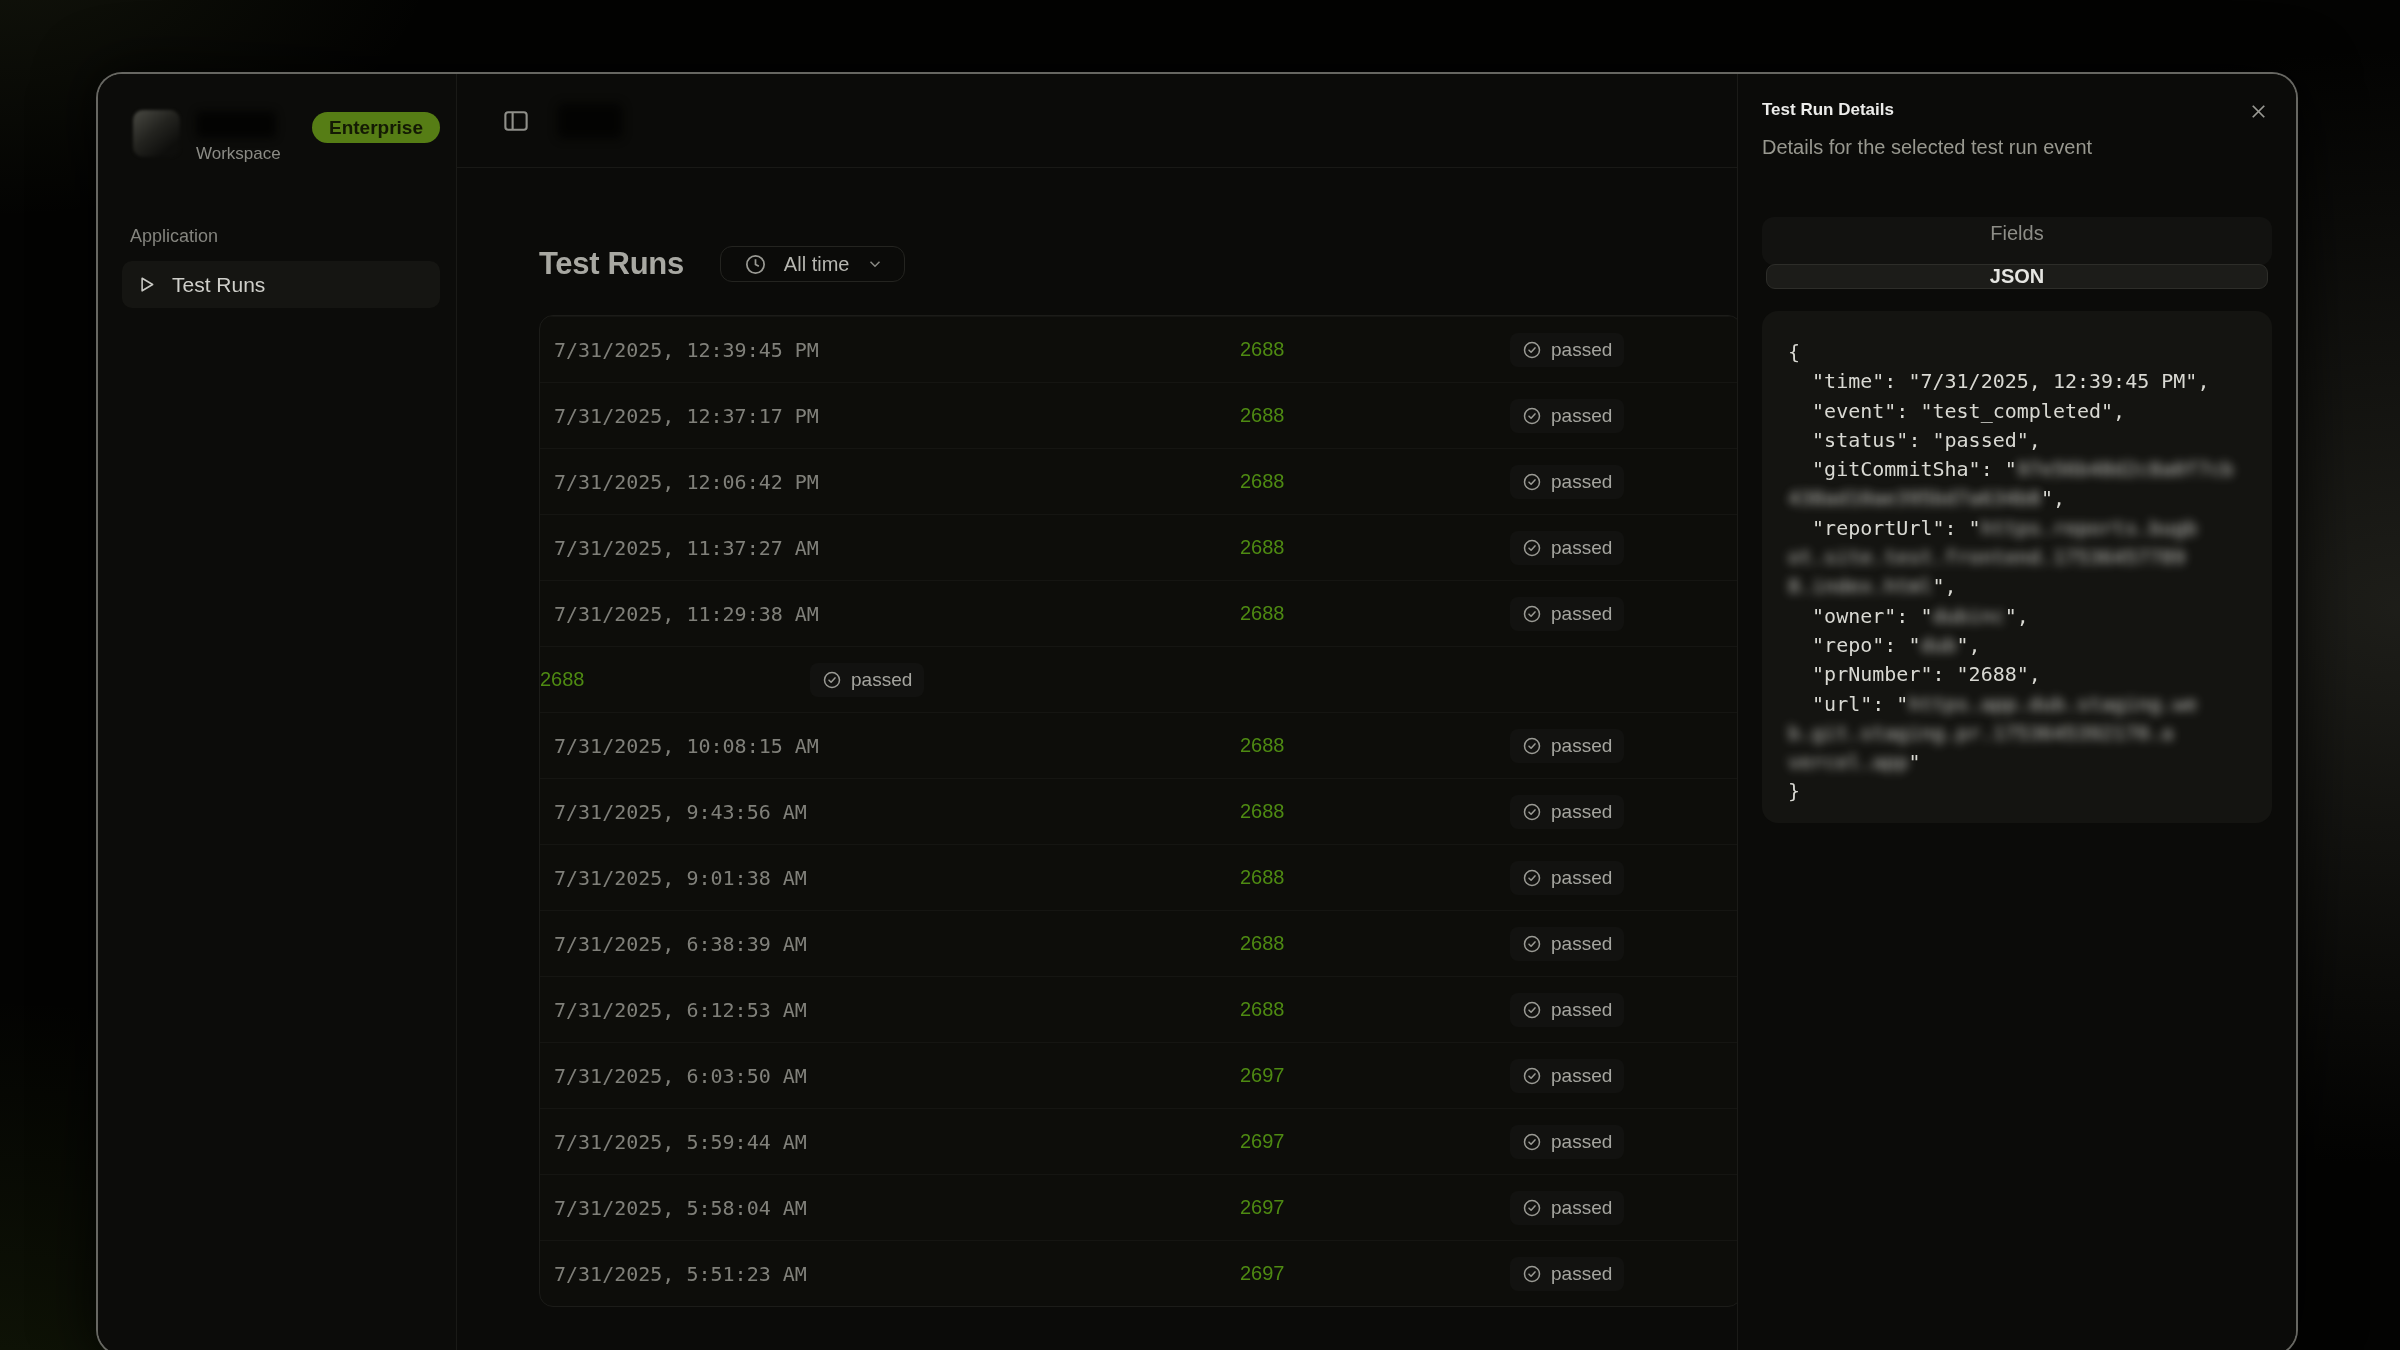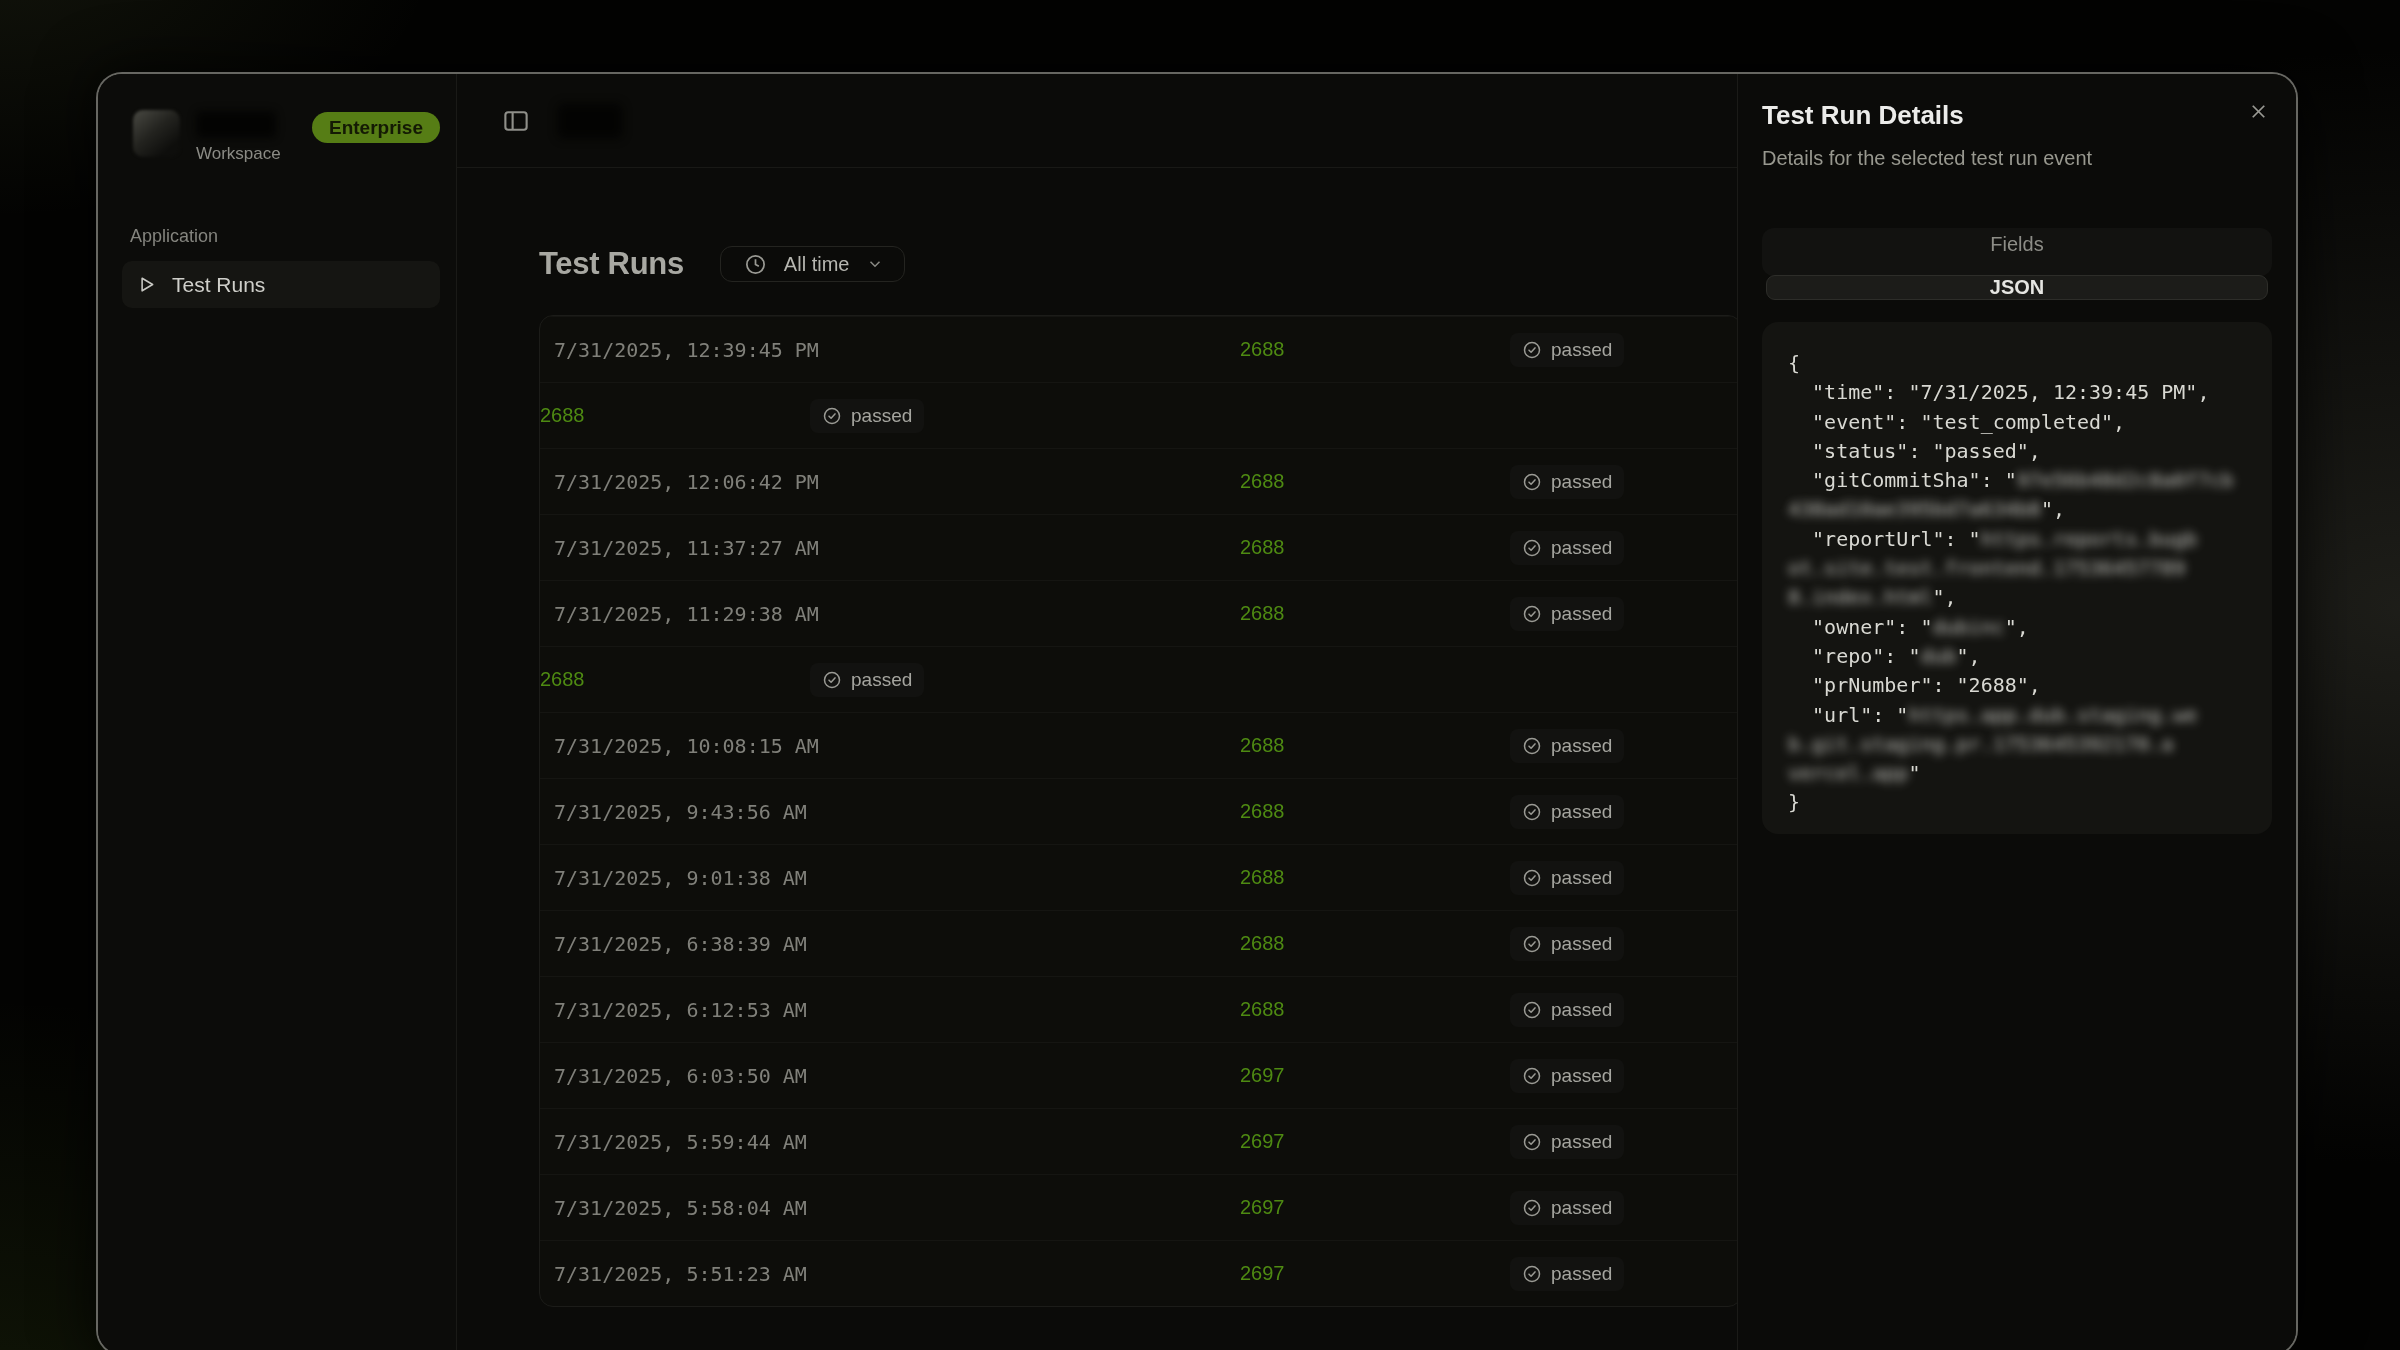--- a/index.html
+++ b/index.html
@@ -93,21 +93,21 @@
     display:inline-flex; align-items:center; gap:9px;
     background:#121210; border-radius:8px; padding:6px 12px;
     font-size:19px; color:#a5a59f;
   }
 
   
   .panel{
     position:absolute; right:0; top:0; bottom:0; width:559px;
     border-left:1px solid #1b1b18; background:#0b0b09; padding:26px 24px 0 24px;
   }
-  .panel-title{ font-size:26px; font-weight:700; color:#ececea; }
+  .panel-title{ font-size:17px; font-weight:700; color:#ececea; }
   .panel-sub{ font-size:20px; color:#98988f; margin-top:16px; }
   .close-btn{
     position:absolute; top:22px; right:22px; background:none; border:none;
     cursor:pointer; display:flex; padding:4px;
   }
   .tabs{
     margin-top:58px; height:48px; background:#121210; border-radius:12px;
     display:flex; padding:4px; gap:18px;flex-direction:column;
   }
   .tab{
@@ -197,20 +197,21 @@
                   <span>
                     <svg width="20" height="20" viewBox="0 0 24 24" fill="none" stroke="#9a9a94" stroke-width="1.8" stroke-linecap="round" stroke-linejoin="round">
                       <circle cx="12" cy="12" r="9"></circle>
                       <path d="m8.4 12.2 2.5 2.5 4.7-5.2"></path>
                     </svg>
                   </span>
                   <span>passed</span>
                 </span></div>
             </div>
             <div class="t-row">
+              <div class="c-time cell-time mono">7/31/2025, 12:37:17 PM</div>
               <div class="c-pr"><span class="cell-pr">2688</span></div>
               <div class="c-status"><span class="chip">
                   <span>
                     <svg width="20" height="20" viewBox="0 0 24 24" fill="none" stroke="#9a9a94" stroke-width="1.8" stroke-linecap="round" stroke-linejoin="round">
                       <circle cx="12" cy="12" r="9"></circle>
                       <path d="m8.4 12.2 2.5 2.5 4.7-5.2"></path>
                     </svg>
                   </span>
                   <span>passed</span>
                 </span></div>

